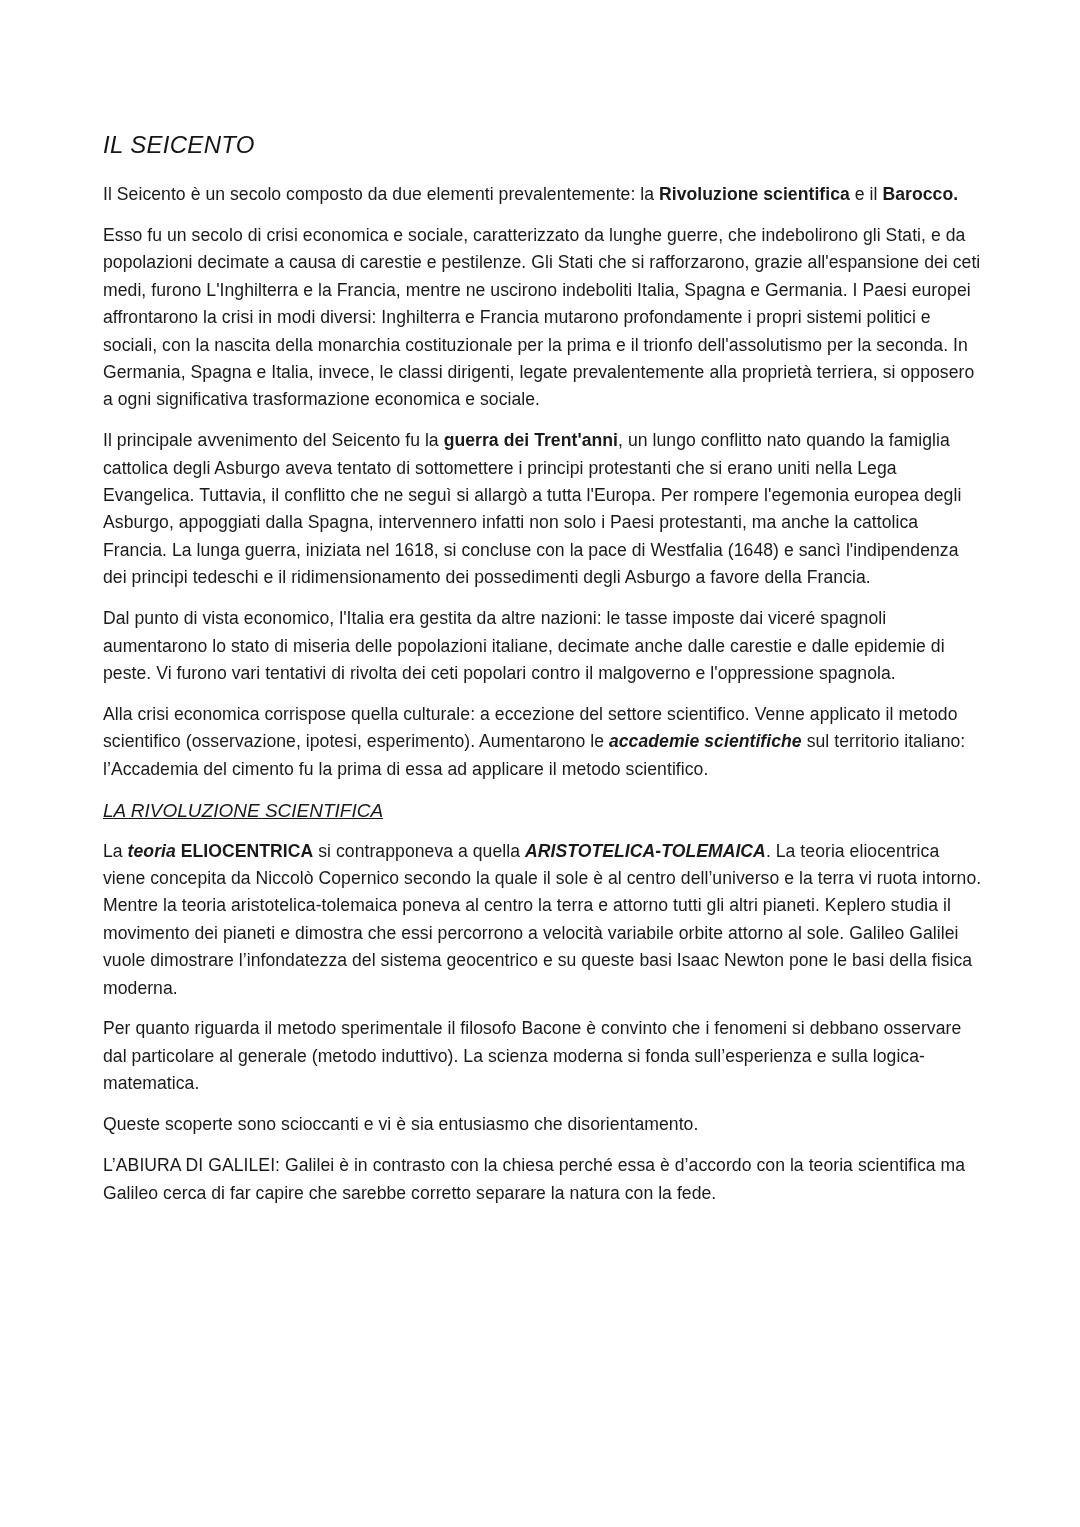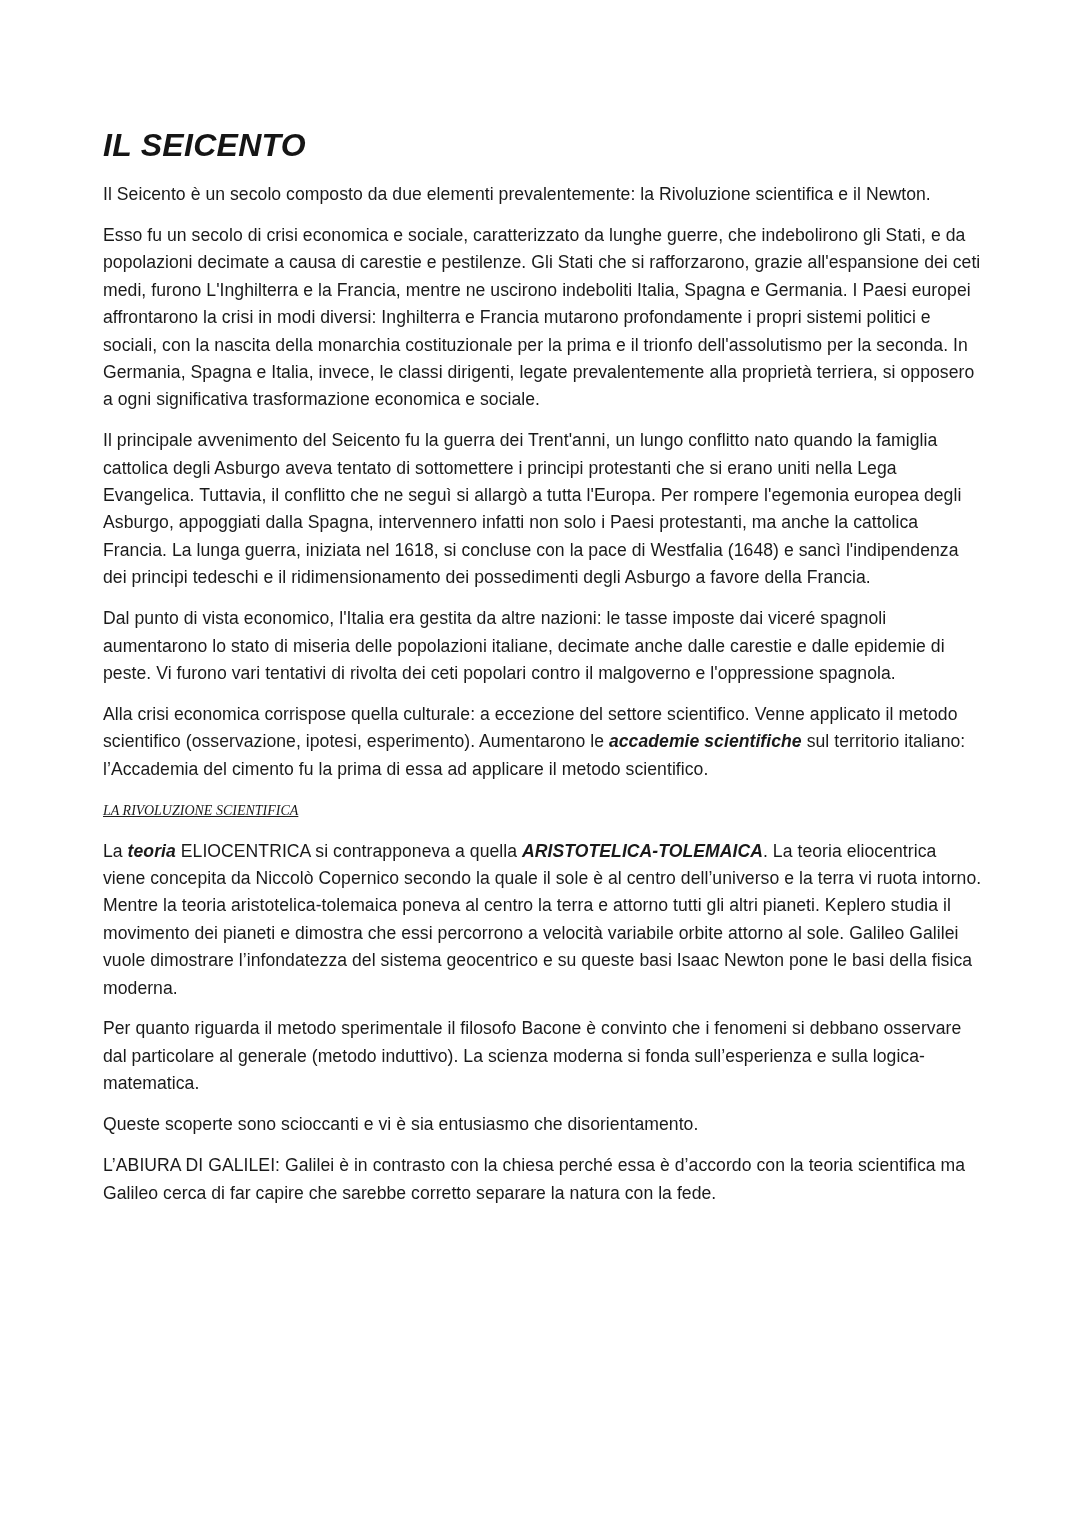--- a/index.html
+++ b/index.html
@@ -15,53 +15,52 @@
       color: #1a1a1a;
       font-family: "Liberation Sans", "DejaVu Sans", sans-serif;
     }
     .page {
       position: absolute;
       left: 103px;
       top: 126px;
       width: 880px;
     }
     .title {
-      font-size: 32px;
+      font-size: 24px;
       font-style: italic;
-      font-weight: bold;
+      font-weight: normal;
       letter-spacing: 0.3px;
       margin: 0 0 17px 0;
       line-height: 38px;
       color: #151515;
     }
     .para {
       font-size: 17.6px;
       line-height: 27.4px;
       margin: 0 0 13.5px 0;
       letter-spacing: 0.05px;
     }
-    .para b { font-weight: normal; text-align: center; }
+    .para b { font-weight: bold; text-align: center; }
     .para .bi { font-weight: bold; font-style: italic; }
     .subheading {
-      font-size: 14px;
+      font-size: 19px;
       line-height: 27.4px;
       font-style: italic;
       text-decoration: underline;
       margin: 0 0 13.5px 0;
-      font-family: Liberation Serif, serif;
     }
   </style>
 </head>
 <body>
 
 <div class="page">
 
   <h1 class="title">IL SEICENTO</h1>
 
-  <p class="para"><span>Il Seicento è un secolo composto da due elementi prevalentemente: la </span><b>Rivoluzione scientifica</b><span> e il </span><b>Newton.</b></p>
+  <p class="para"><span>Il Seicento è un secolo composto da due elementi prevalentemente: la </span><b>Rivoluzione scientifica</b><span> e il </span><b>Barocco.</b></p>
 
   <p class="para">Esso fu un secolo di crisi economica e sociale, caratterizzato da lunghe guerre, che indebolirono gli Stati, e da popolazioni decimate a causa di carestie e pestilenze. Gli Stati che si rafforzarono, grazie all'espansione dei ceti medi, furono L'Inghilterra e la Francia, mentre ne uscirono indeboliti Italia, Spagna e Germania. I Paesi europei affrontarono la crisi in modi diversi: Inghilterra e Francia mutarono profondamente i propri sistemi politici e sociali, con la nascita della monarchia costituzionale per la prima e il trionfo dell'assolutismo per la seconda. In Germania, Spagna e Italia, invece, le classi dirigenti, legate prevalentemente alla proprietà terriera, si opposero a ogni significativa trasformazione economica e sociale.</p>
 
   <p class="para"><span>Il principale avvenimento del Seicento fu la </span><b>guerra dei Trent'anni</b><span>, un lungo conflitto nato quando la famiglia cattolica degli Asburgo aveva tentato di sottomettere i principi protestanti che si erano uniti nella Lega Evangelica. Tuttavia, il conflitto che ne seguì si allargò a tutta l'Europa. Per rompere l'egemonia europea degli Asburgo, appoggiati dalla Spagna, intervennero infatti non solo i Paesi protestanti, ma anche la cattolica Francia. La lunga guerra, iniziata nel 1618, si concluse con la pace di Westfalia (1648) e sancì l'indipendenza dei principi tedeschi e il ridimensionamento dei possedimenti degli Asburgo a favore della Francia.</span></p>
 
   <p class="para">Dal punto di vista economico, l'Italia era gestita da altre nazioni: le tasse imposte dai viceré spagnoli aumentarono lo stato di miseria delle popolazioni italiane, decimate anche dalle carestie e dalle epidemie di peste. Vi furono vari tentativi di rivolta dei ceti popolari contro il malgoverno e l'oppressione spagnola.</p>
 
   <p class="para"><span>Alla crisi economica corrispose quella culturale: a eccezione del settore scientifico. Venne applicato il metodo scientifico (osservazione, ipotesi, esperimento). Aumentarono le </span><span class="bi">accademie scientifiche</span><span> sul territorio italiano: l’Accademia del cimento fu la prima di essa ad applicare il metodo scientifico.</span></p>
 
   <p class="subheading">LA RIVOLUZIONE SCIENTIFICA</p>

